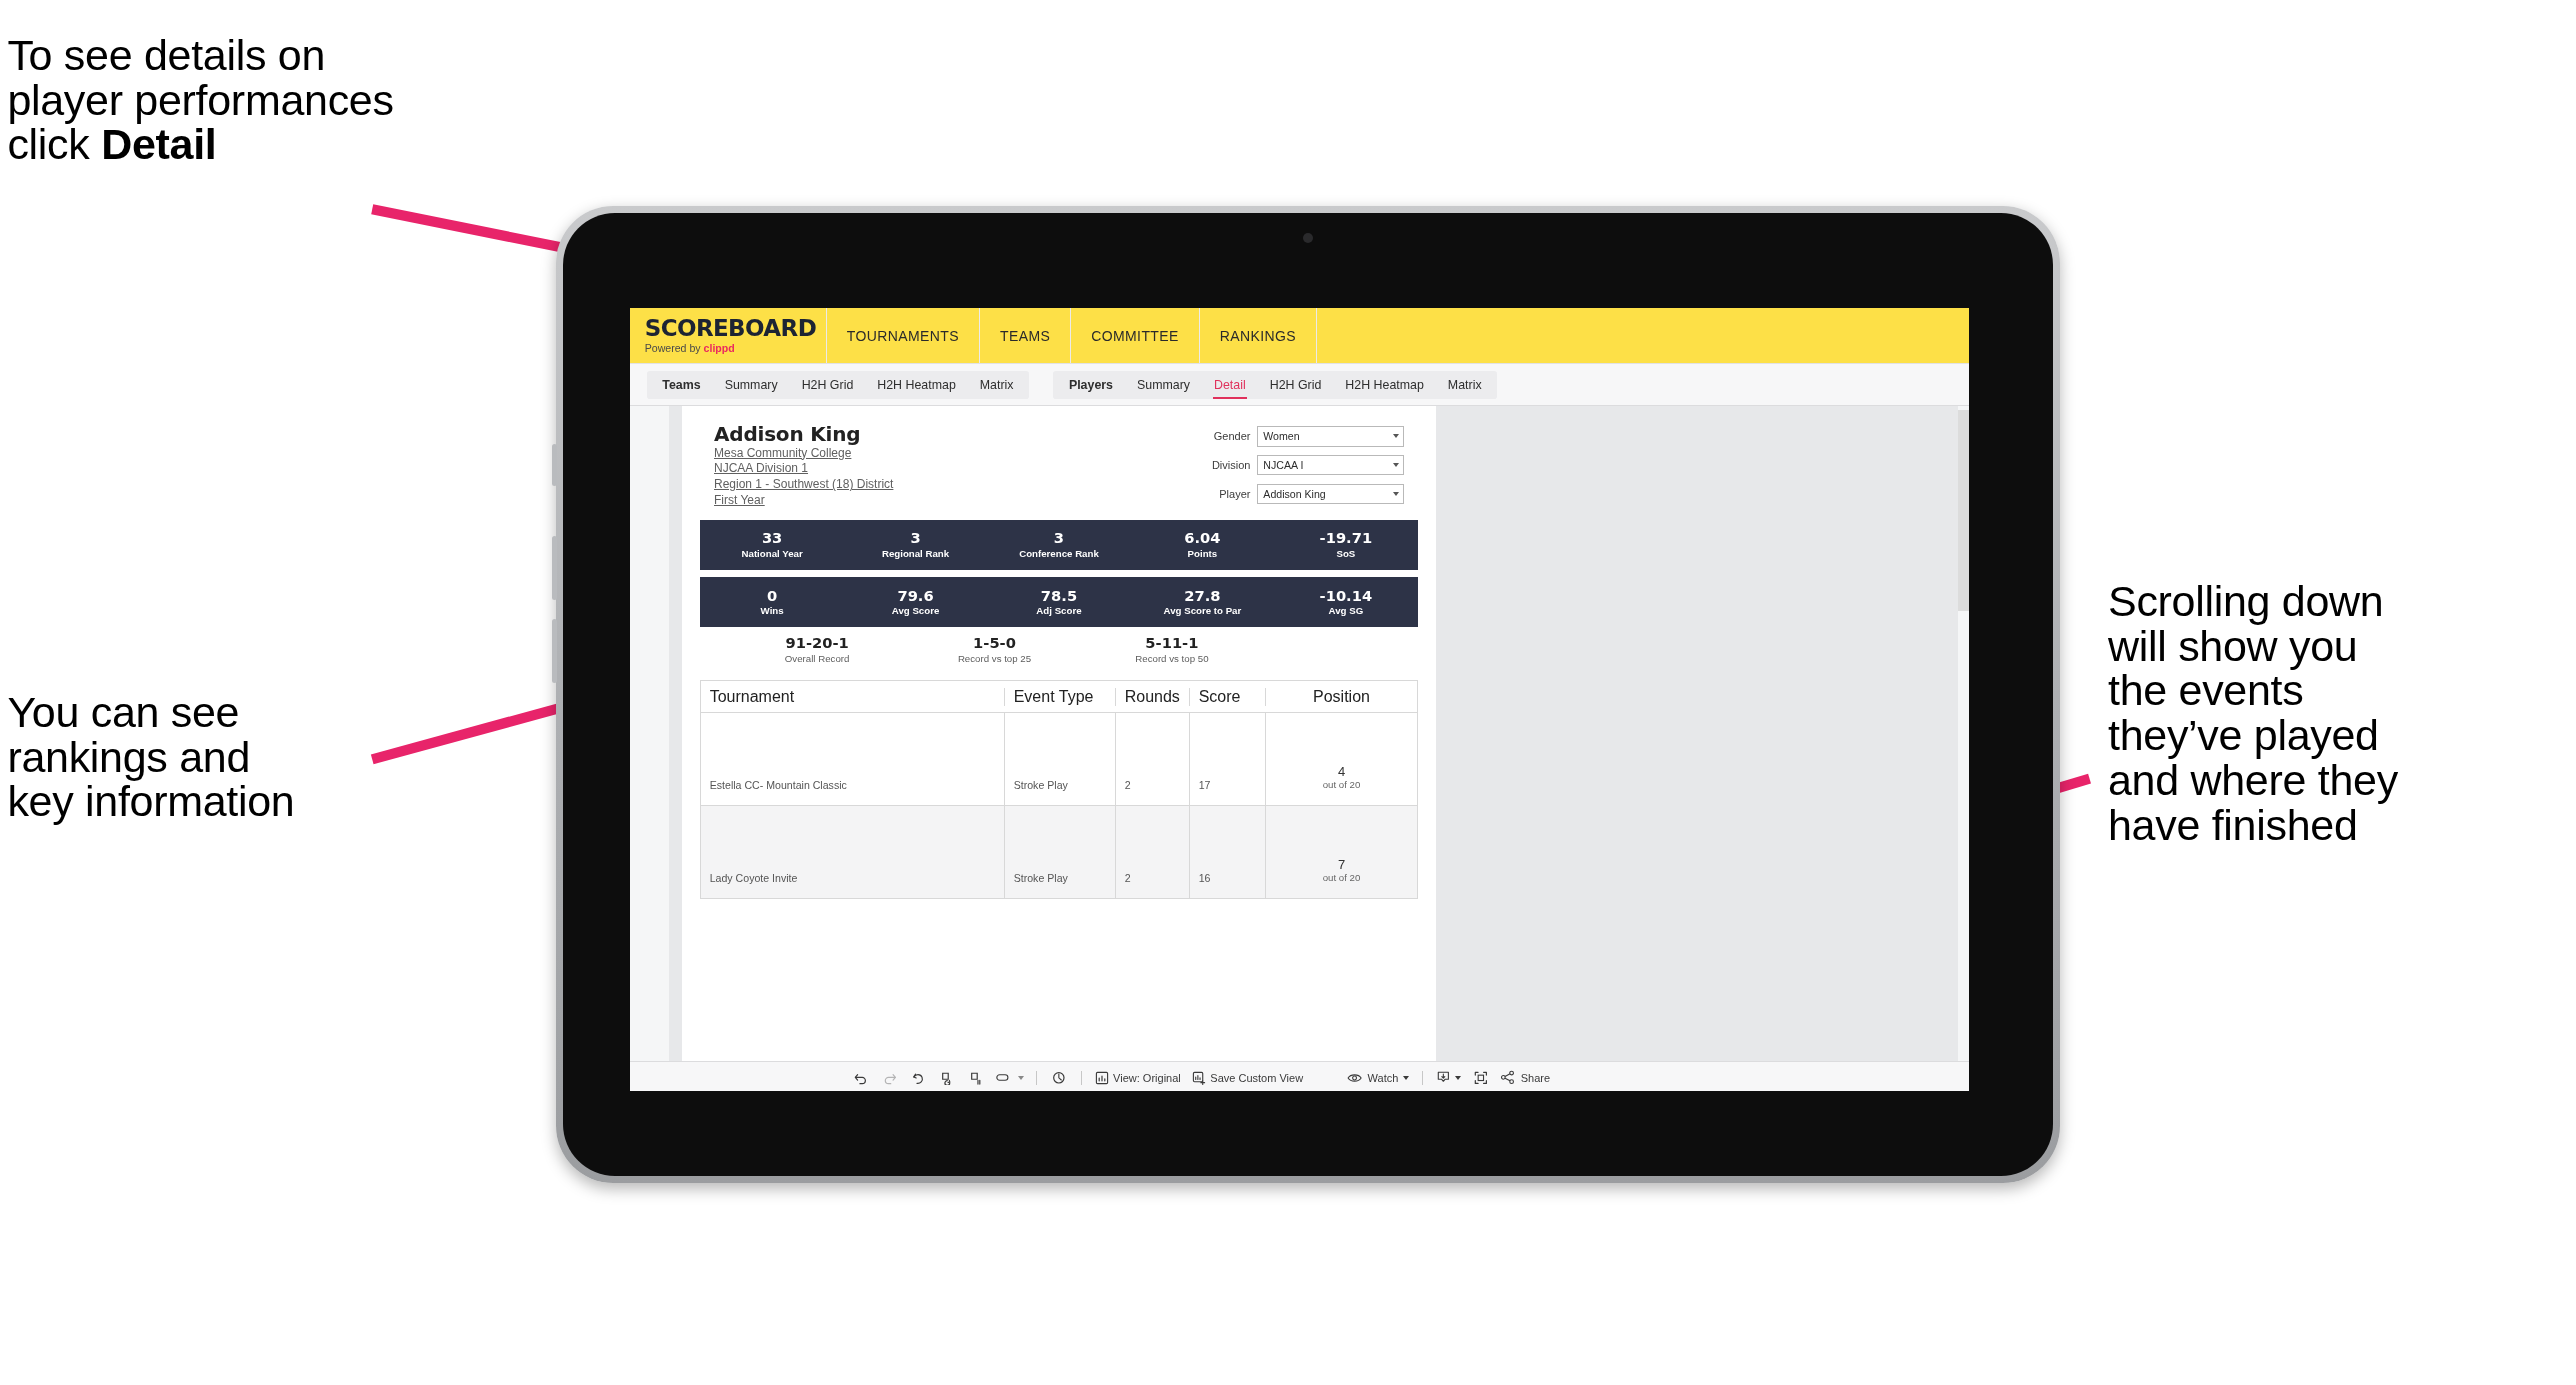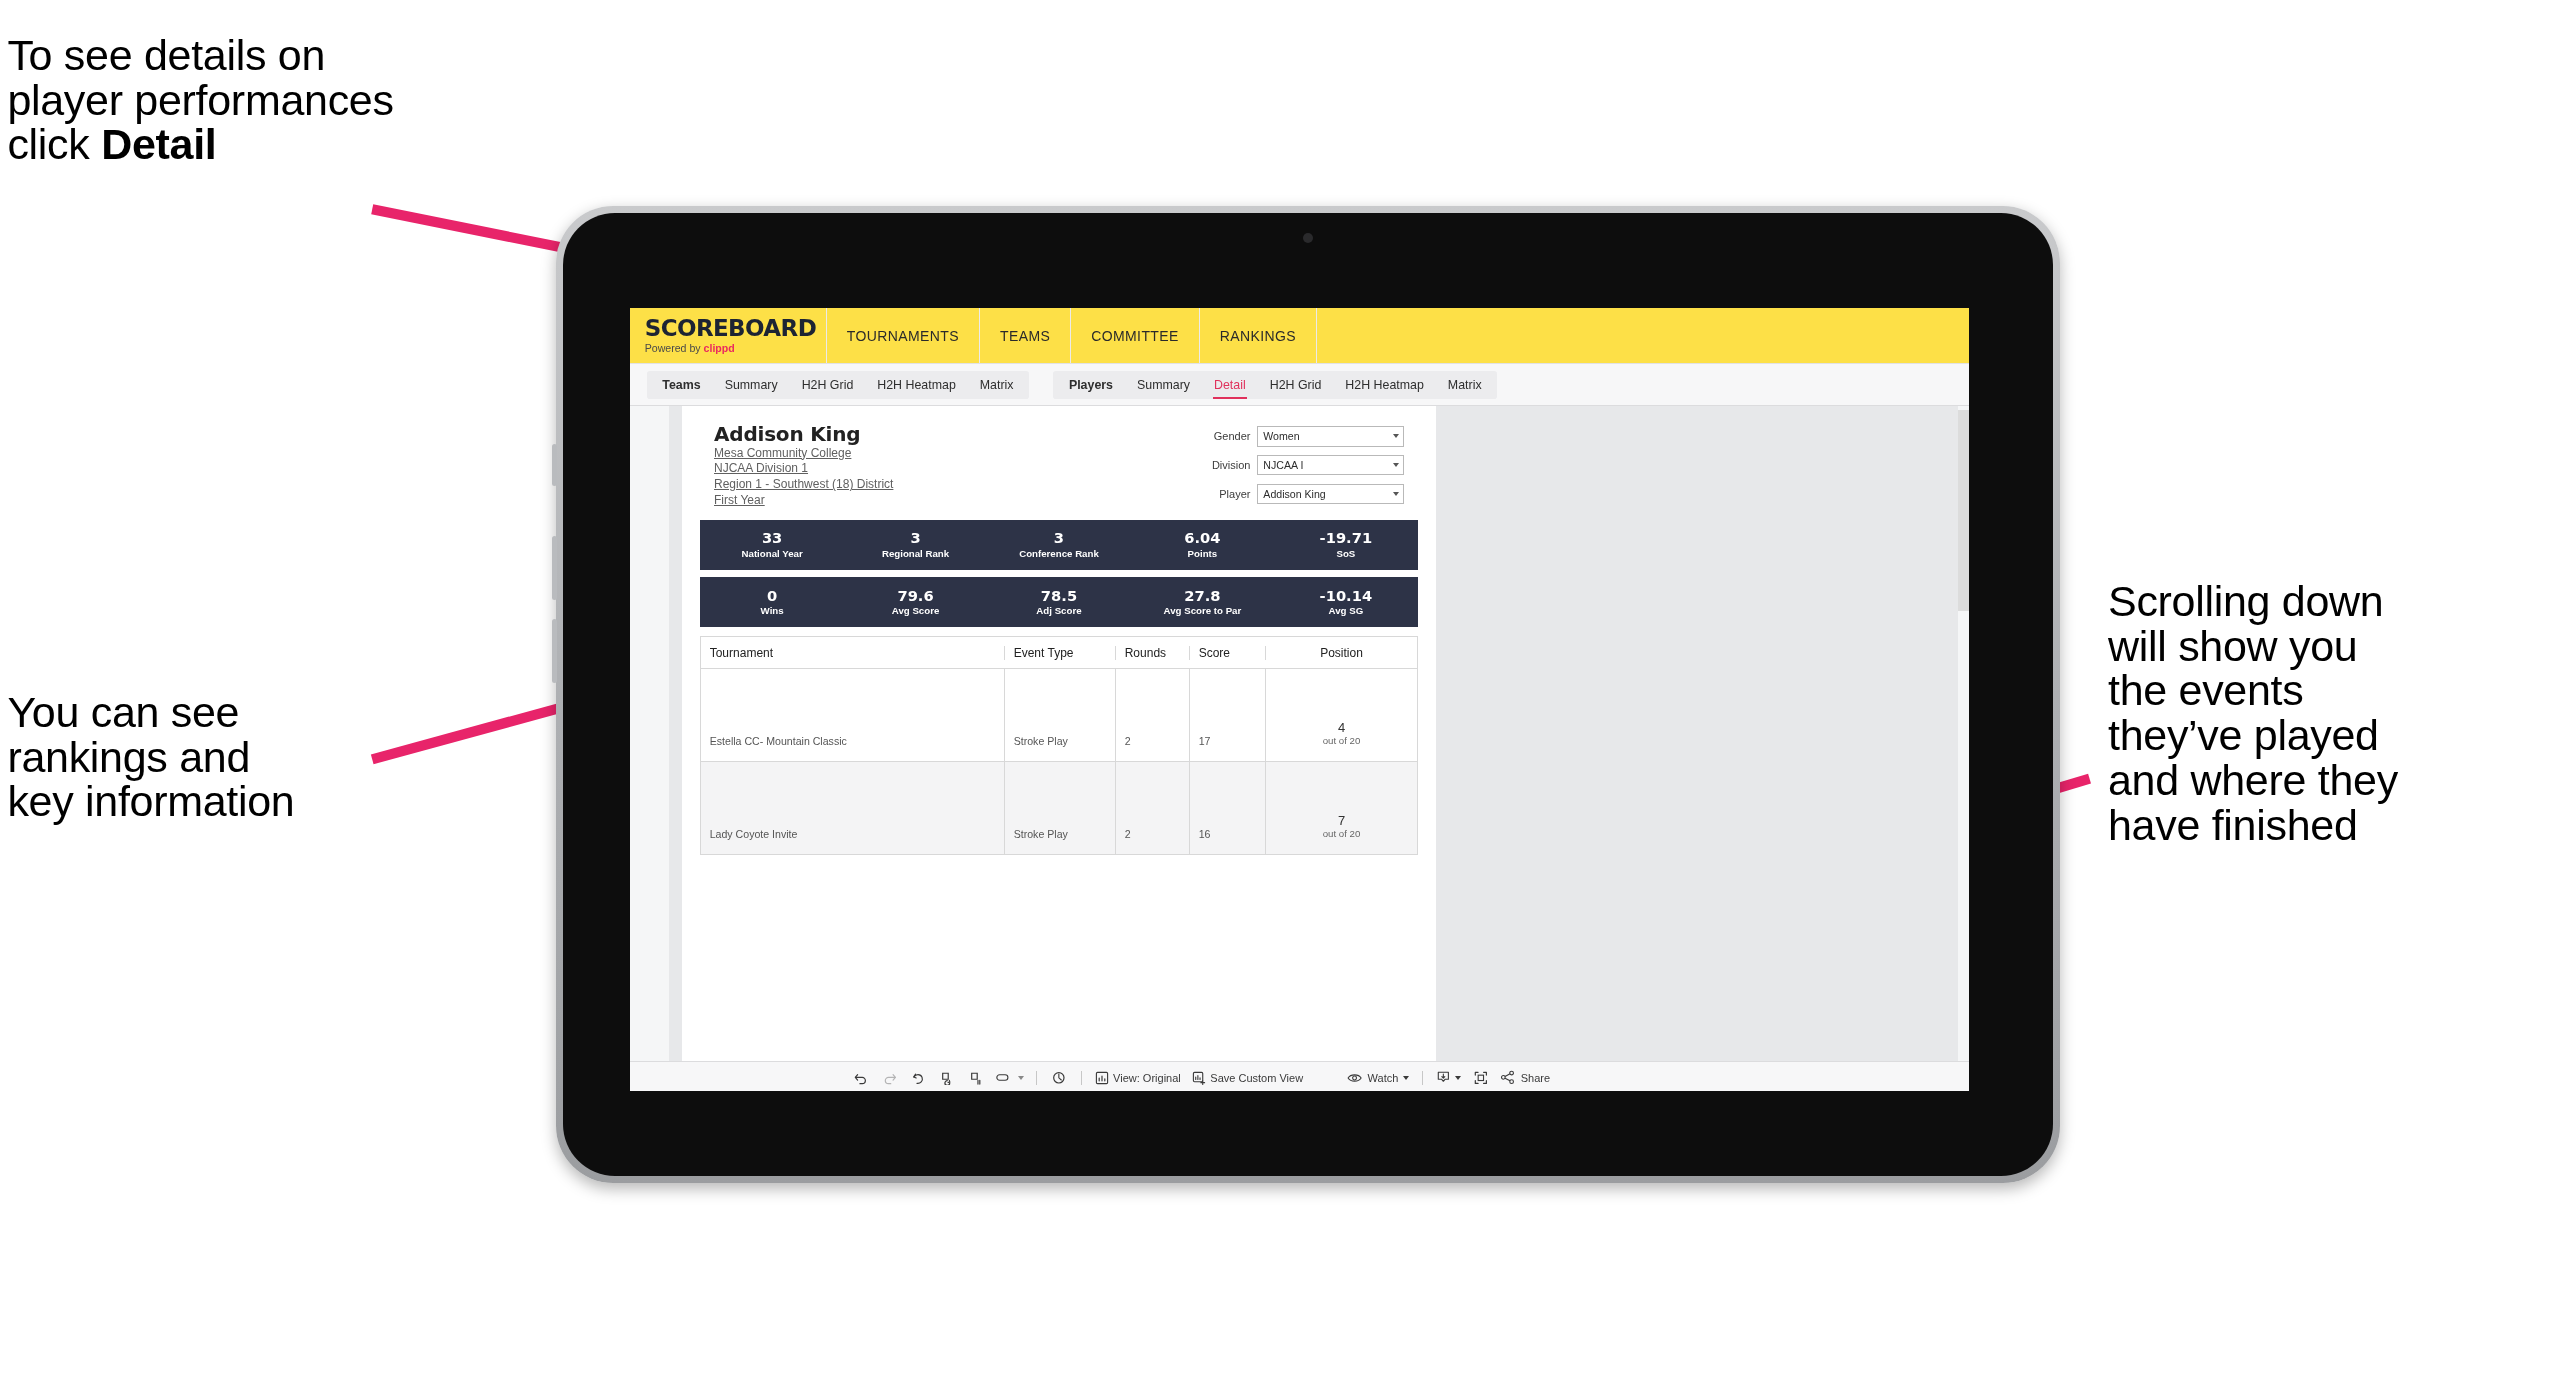--- a/index.html
+++ b/index.html
@@ -189,21 +189,21 @@
   .tc{
     border-right:0.9px solid #d8d8d8;padding:0 8.3px;
     display:flex;align-items:center;box-sizing:border-box;
   }
   .tc:last-child{border-right:none;}
   .c-tournament{width:304px;}
   .c-type{width:111px;}
   .c-rounds{width:74px;}
   .c-score{width:76px;}
   .c-position{flex:1;justify-content:center;text-align:center;flex-direction:column;}
-  .head .tc{font-size:12px;color:#222;}
+  .head .tc{font-size:16px;color:#222;}
   .body .tc{font-size:10.6px;color:#555;align-items:flex-end;padding-bottom:14.7px;}
   .body .c-position{align-items:center;justify-content:flex-end;}
   .pos-val{font-size:13px;color:#333;line-height:1.1;}
   .pos-sub{font-size:9.7px;color:#666;line-height:1.2;}
 
   
   #toolbar{
     height:31px;background:#f7f7f8;border-top:0.9px solid #dcdcde;
     display:flex;align-items:center;padding-left:217px;gap:0;
   }
@@ -401,20 +401,34 @@
           <div class="stat">
             <div class="stat-val">27.8</div>
             <div class="stat-lbl">Avg Score to Par</div>
           </div>
           <div class="stat">
             <div class="stat-val">-10.14</div>
             <div class="stat-lbl">Avg SG</div>
           </div>
         </div>
 
+        <div id="recordrow">
+          <div class="rec">
+            <div class="rec-val">91-20-1</div>
+            <div class="rec-lbl">Overall Record</div>
+          </div>
+          <div class="rec">
+            <div class="rec-val">1-5-0</div>
+            <div class="rec-lbl">Record vs top 25</div>
+          </div>
+          <div class="rec">
+            <div class="rec-val">5-11-1</div>
+            <div class="rec-lbl">Record vs top 50</div>
+          </div>
+        </div>
 
         <div id="tbl">
           <div class="trow head">
             <div class="tc c-tournament">Tournament</div>
             <div class="tc c-type">Event Type</div>
             <div class="tc c-rounds">Rounds</div>
             <div class="tc c-score">Score</div>
             <div class="tc c-position">Position</div>
           </div>
           <div class="trow body">

